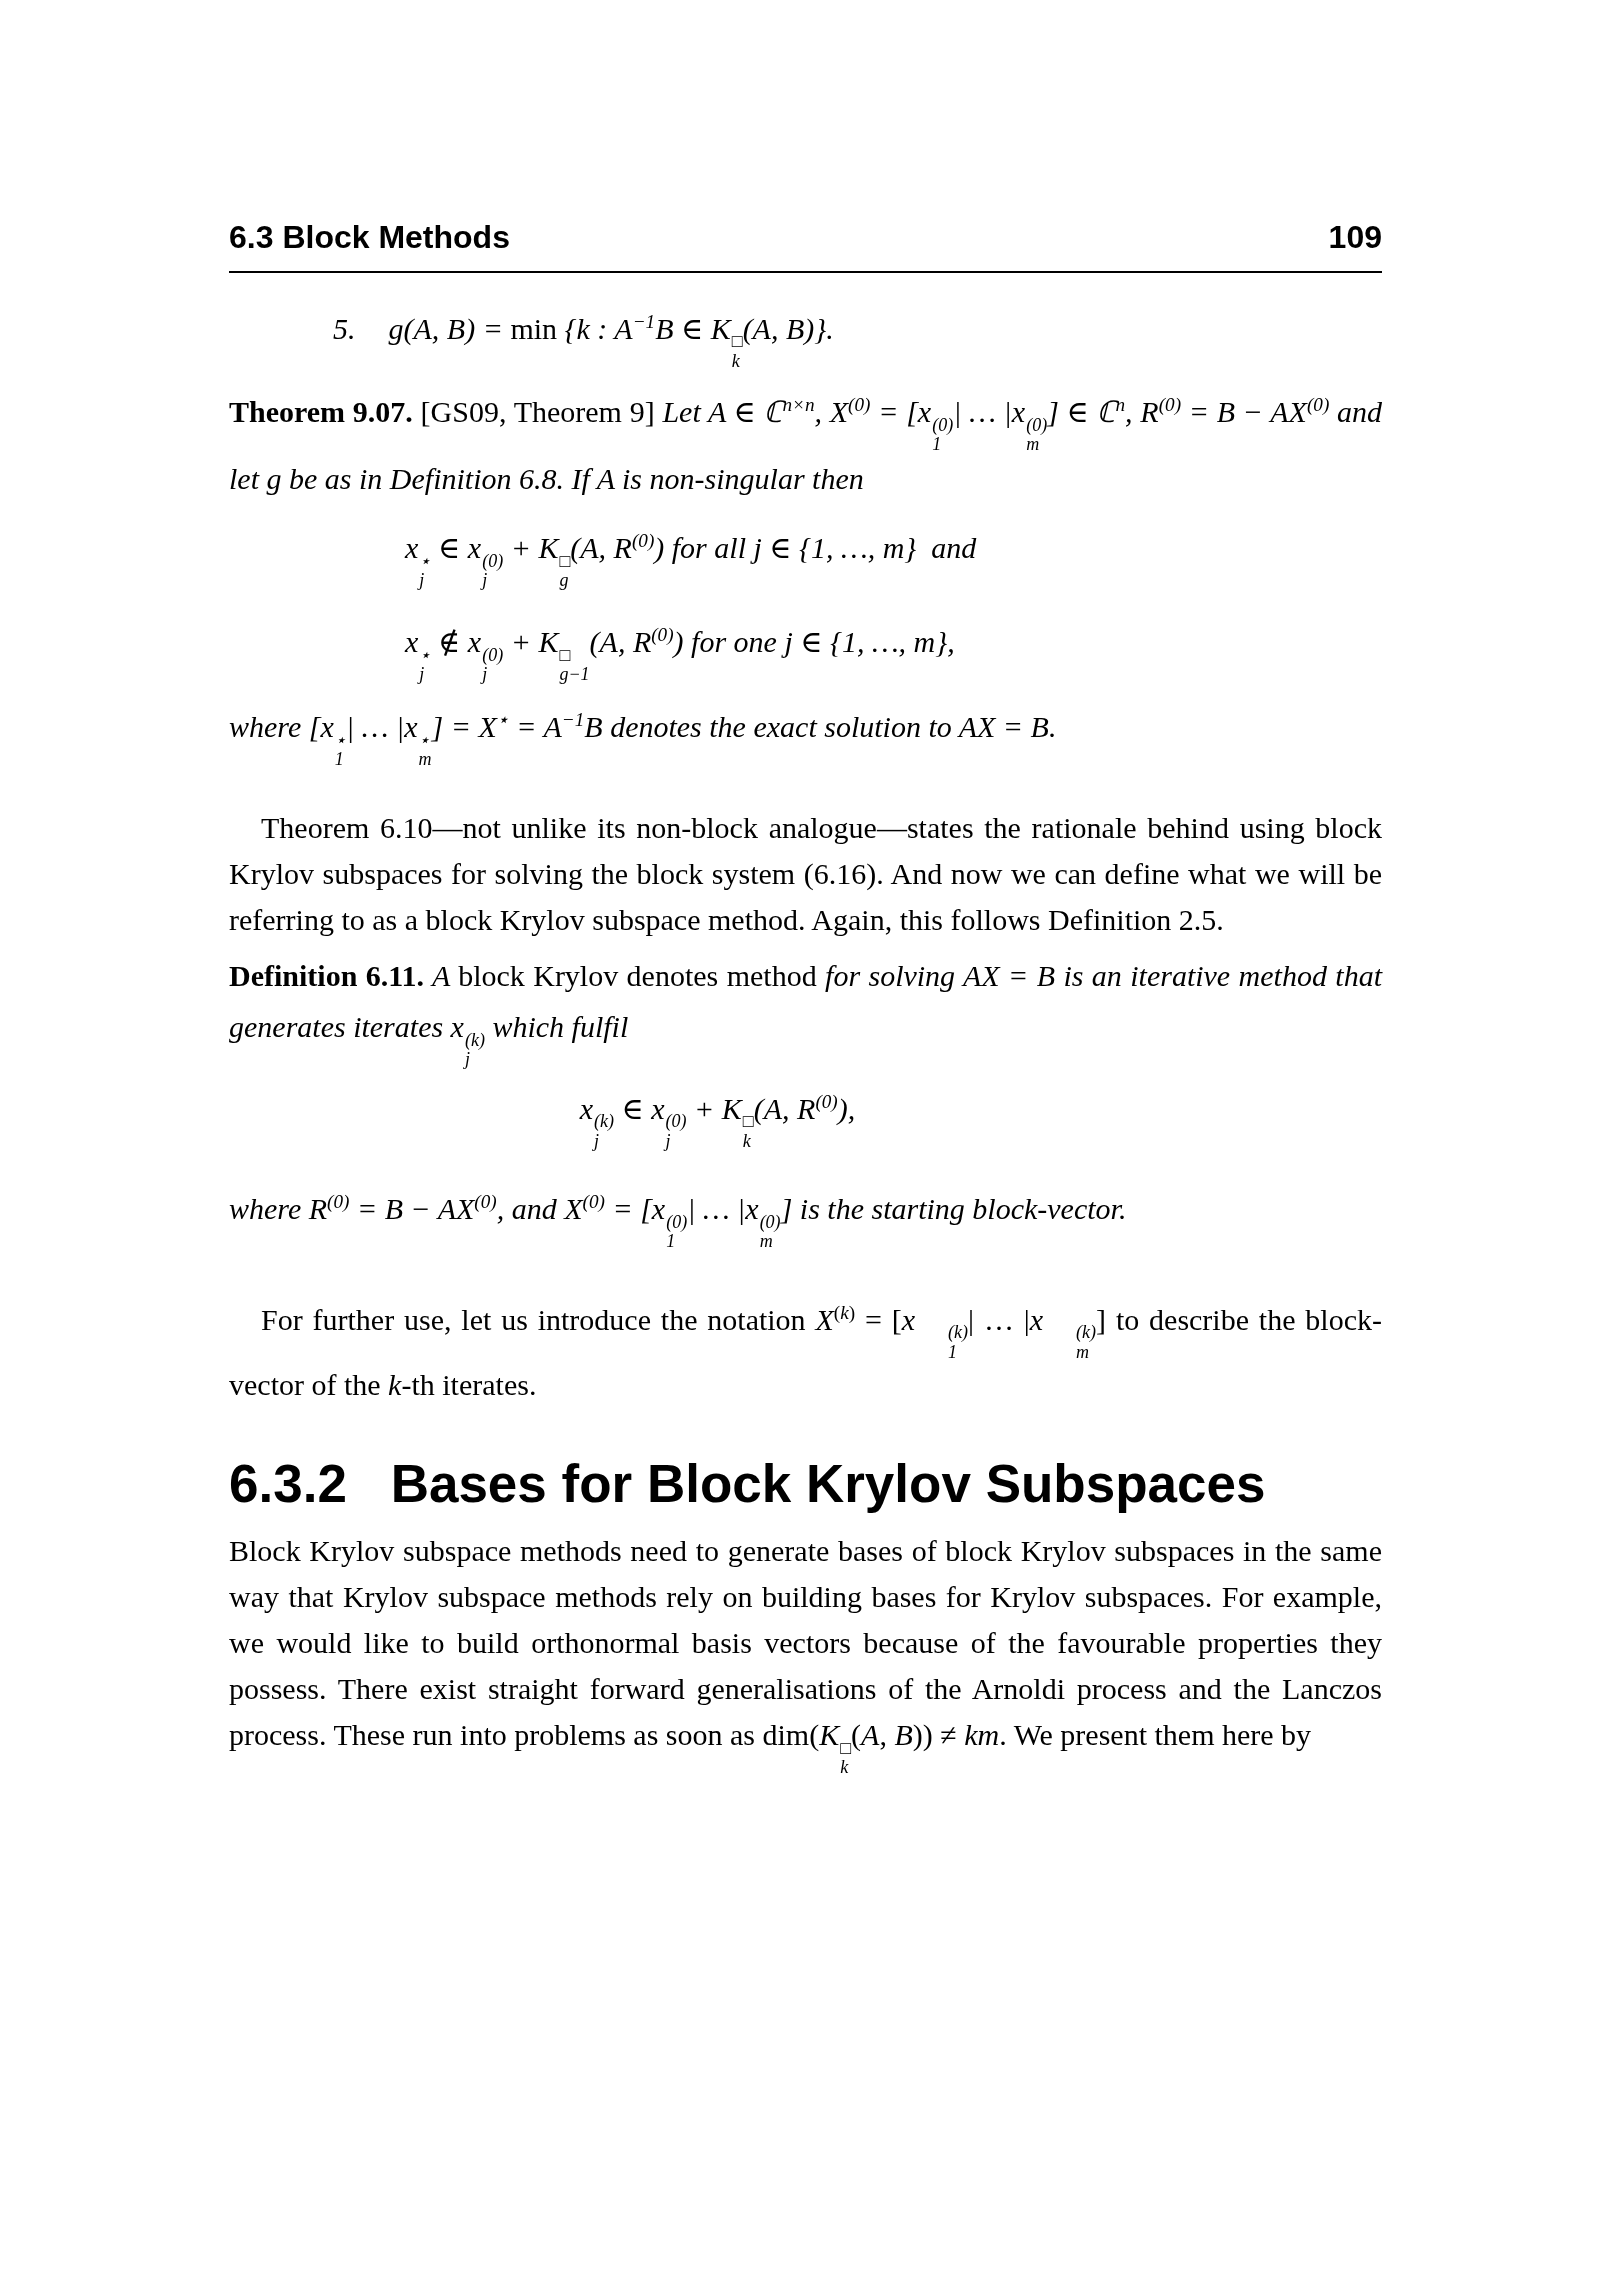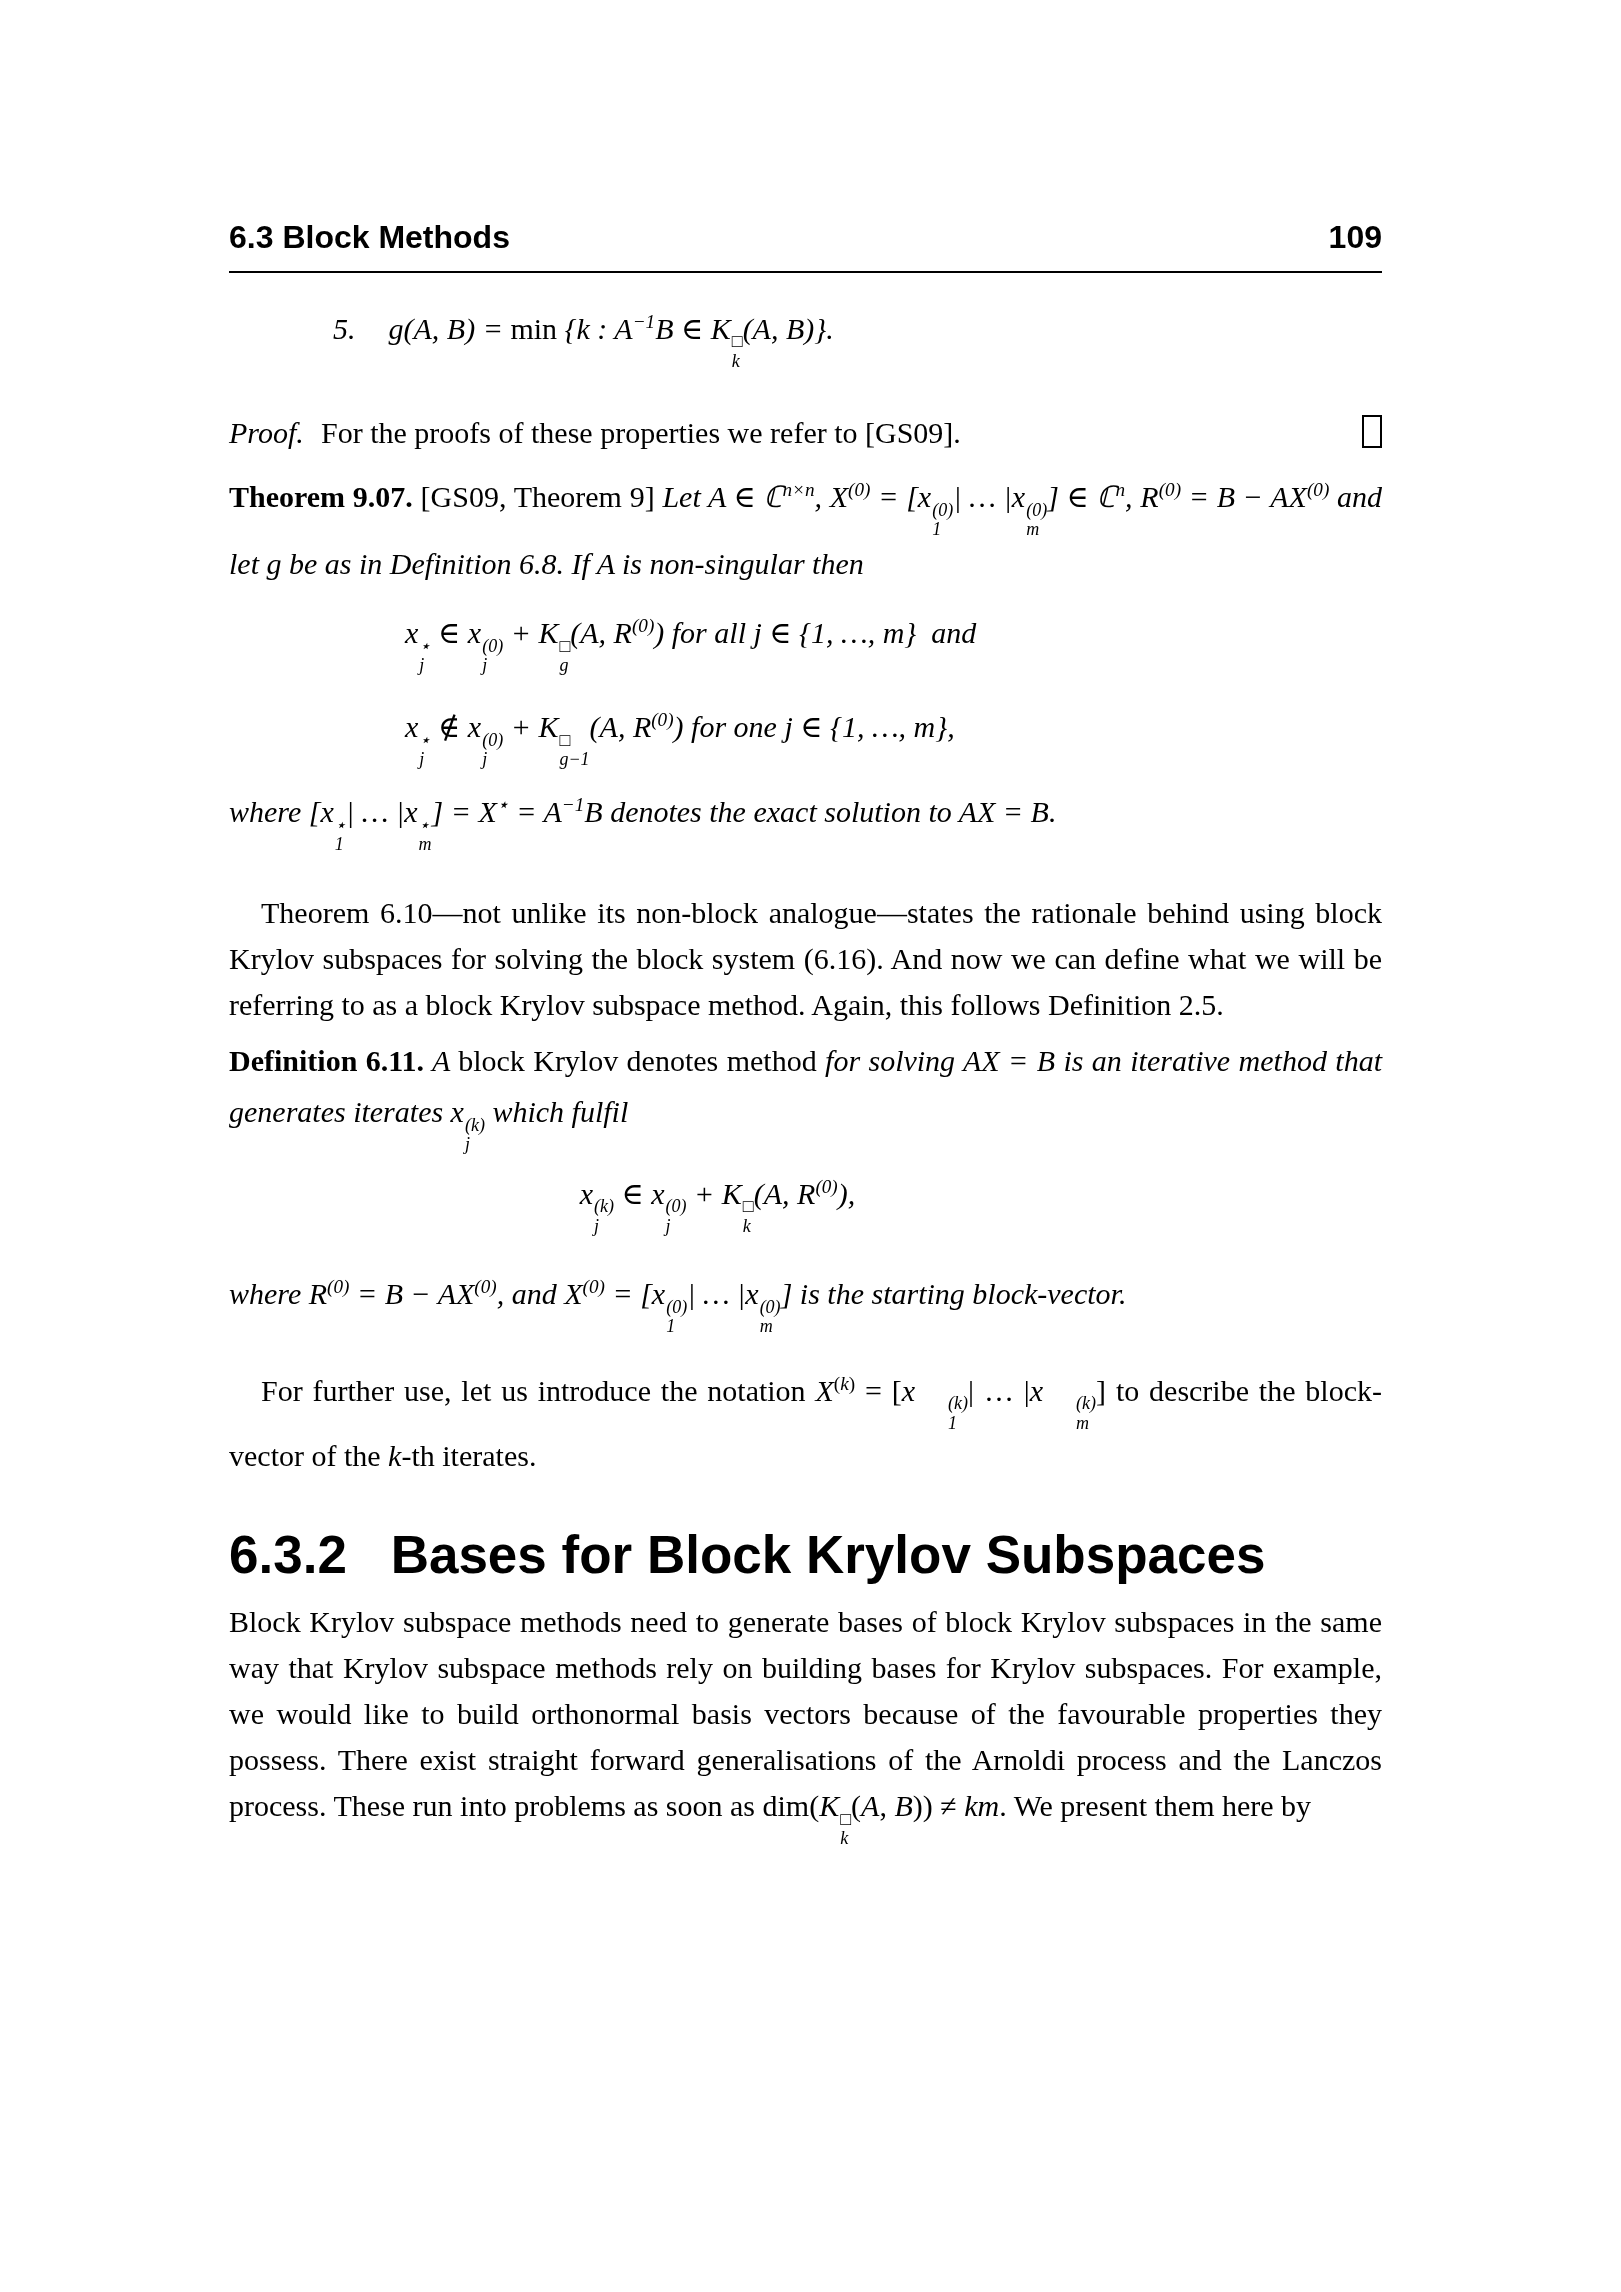--- a/index.html
+++ b/index.html
@@ -81,21 +81,21 @@
   .para2 { margin-top: 35px; }
   .definition { margin-top: 7.8px; font-style: italic; line-height: 51px; }
   .eqcenter {
     margin-top: 11.8px;
     padding-right: 176px;
     text-align: center;
     font-style: italic;
     line-height: 54px;
   }
   .where2 { margin-top: 35px; font-style: italic; }
-  .para3 { margin-top: 31px; }
+  .para3 { margin-top: 45px; }
   .subsection {
     margin: 51px 0 0 0;
     font-family: "Liberation Sans", "DejaVu Sans", sans-serif;
     font-weight: bold;
     font-size: 53px;
     line-height: 49px;
     text-align: left;
   }
   .subsection .subnum { margin-right: 29px; }
   .para4 { margin-top: 20px; }
@@ -112,25 +112,20 @@
     </div>
 
     <p class="item5">
       <span class="itlabel">5.</span>
       <span>g(A, B) = <span class="rm">min</span> {k : A<sup>−1</sup>B ∈ <span class="kk">K</span><span class="ss">
             <span class="t">□</span>
             <span class="b">k</span>
           </span>(A, B)}.</span>
     </p>
 
-    <p class="proof proof1">
-      <span class="prooflabel">Proof.</span>
-      <span>For the proofs of these properties we refer to [GS09].</span>
-      <span class="qed"></span>
-    </p>
 
 
     <p class="theorem">
       <span class="blabel">Theorem 9.07.</span>
       <span class="rm">[GS09, Theorem 9]</span>
       <span>Let A ∈ ℂ<sup>n×n</sup>, X<sup>(0)</sup> = [x<span class="ss">
             <span class="t">(0)</span>
             <span class="b">1</span>
           </span>| … |x<span class="ss">
             <span class="t">(0)</span>

